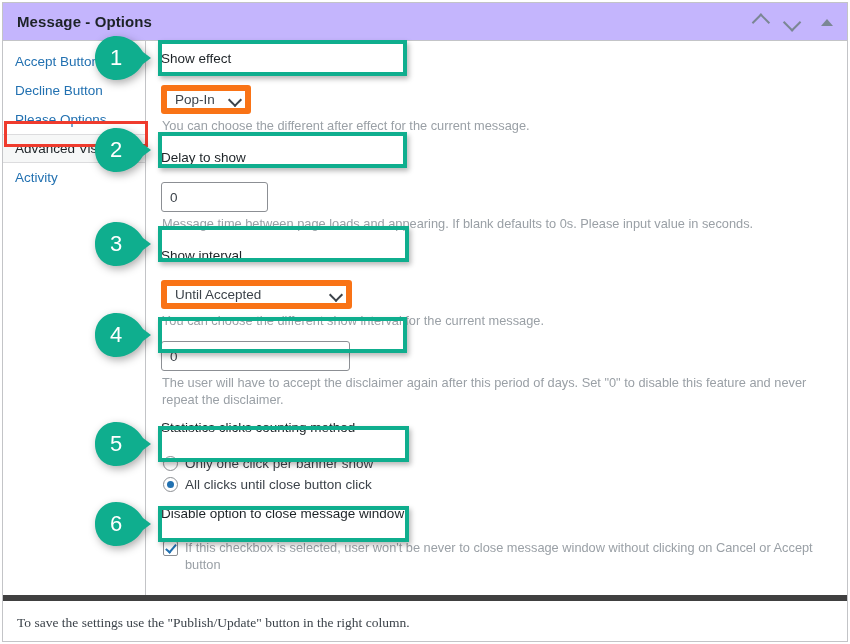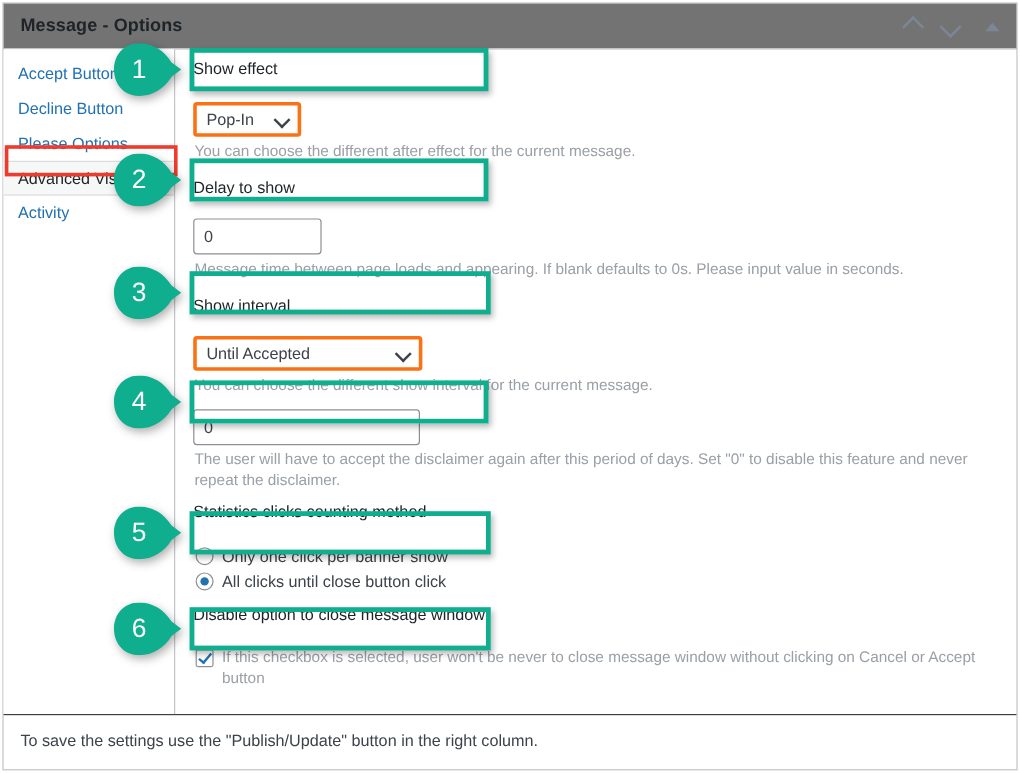--- a/index.html
+++ b/index.html
@@ -27,21 +27,21 @@
   }
 
   
   .panel-header {
     position: absolute;
     left: 0; top: 0;
     width: 100%;
     height: 38px;
     border-bottom: 1px solid #c3c4c7;
     box-sizing: border-box;
-    background: #737373;
+    background: #c4b5fd;
   }
   .panel-title {
     position: absolute;
     left: 14px; top: 10px;
     font-size: 15px;
     font-weight: bold;
     color: #1d2327;
     letter-spacing: .1px;
   }
   .hdr-icons {
@@ -122,21 +122,21 @@
     color: #9aa0a6;
     line-height: 17px;
     margin: 3px 0 0 1px;
     max-width: 668px;
   }
   select.ctl {
     font-family: "Liberation Sans", sans-serif;
     font-size: 13.5px;
     color: #3c434a;
     background: #fff;
-    border: 3px solid #f97316;
+    border: 6px solid #f97316;
     border-radius: 3px;
     height: 29px;
     padding: 0 28px 0 8px;
     box-sizing: border-box;
     appearance: none;
     -webkit-appearance: none;
     cursor: pointer;
   }
   .sel-wrap { position: relative; display: inline-block; }
   .sel-arrow {
@@ -216,22 +216,23 @@
     border-right: 2px solid #2271b1;
     border-bottom: 2px solid #2271b1;
     transform: rotate(40deg);
   }
 
   
   .panel-footer {
     position: absolute;
     left: 0; right: 0; bottom: 0;
     height: 46px;
-    border-top: 1px solid #404040;
-    box-sizing: border-box;
+    border-top: 6px solid #404040;
+    box-sizing: border-box;
+    font-family: Liberation Serif, serif;
   }
   .footer-text {
     position: absolute;
     left: 14px; top: 14px;
     font-size: 13.5px;
     color: #3c434a;
   }
 
   
   .overlay {

